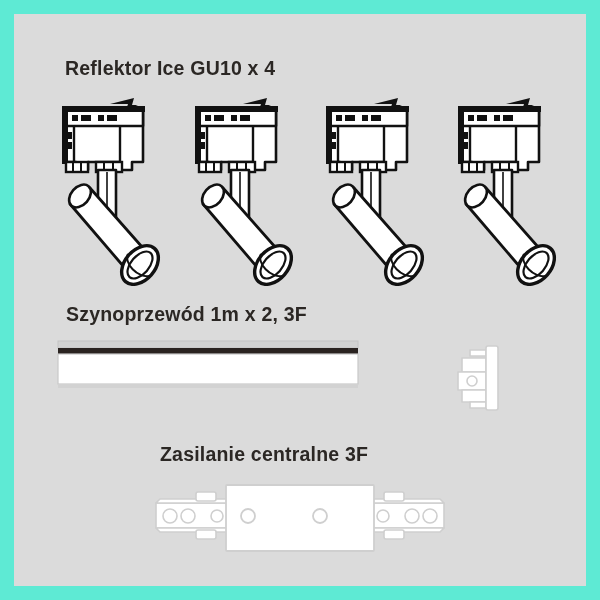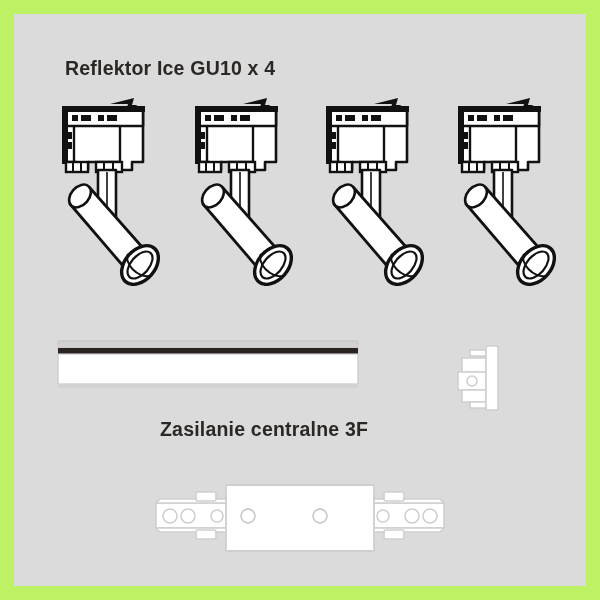--- a/index.html
+++ b/index.html
@@ -10,21 +10,21 @@
   body {
     width: 600px;
     height: 600px;
     overflow: hidden;
     font-family: "Liberation Sans", sans-serif;
   }
   #stage {
     position: relative;
     width: 600px;
     height: 600px;
-    background: #bef264;
+    background: #5eead4;
   }
   .panel {
     position: absolute;
     left: 14px;
     top: 14px;
     width: 572px;
     height: 572px;
     background: #dbdbdb;
   }
   .heading {
@@ -32,21 +32,21 @@
     color: #2b2724;
     font-family: "Liberation Sans", sans-serif;
     font-size: 19.5px;
     font-weight: bold;
     letter-spacing: 0.2px;
     white-space: nowrap;
   }
   #h-reflektor { left: 65px;  top: 57px; }
   #h-szyno     { left: 66px;  top: 303px; }
   #h-zaslepka  { left: 410px; top: 303px; }
-  #h-zasilanie { left: 160px; top: 418px; text-align: center; }
+  #h-zasilanie { left: 160px; top: 443px; text-align: center; }
 
   .svg-layer {
     position: absolute;
     left: 0;
     top: 0;
     width: 600px;
     height: 600px;
   }
   .spot-wrap { position: absolute; }
   #spot-1 { left: 48px;  top: 96px; }
@@ -56,20 +56,21 @@
 </style>
 </head>
 <body>
 
 <div id="stage">
 
   <div class="panel"></div>
 
   <div class="heading" id="h-reflektor">Reflektor Ice GU10 x 4</div>
 
+  <div class="heading" id="h-szyno">Szynoprzewód 1m x 2, 3F</div>
 
 
   <div class="heading" id="h-zasilanie">Zasilanie centralne 3F</div>
 
   <div class="spot-wrap" id="spot-1">
     <svg width="120" height="190" viewBox="0 0 120 190">
       <g fill="#ffffff" stroke="#111111" stroke-width="2.6" stroke-linejoin="round">
 
         <path d="M16 12 L95 12 L95 66 L84 66 L84 74 L72 74 L72 66 L40 66 L40 74 L28 74 L28 66 L16 66 Z"></path>
 

